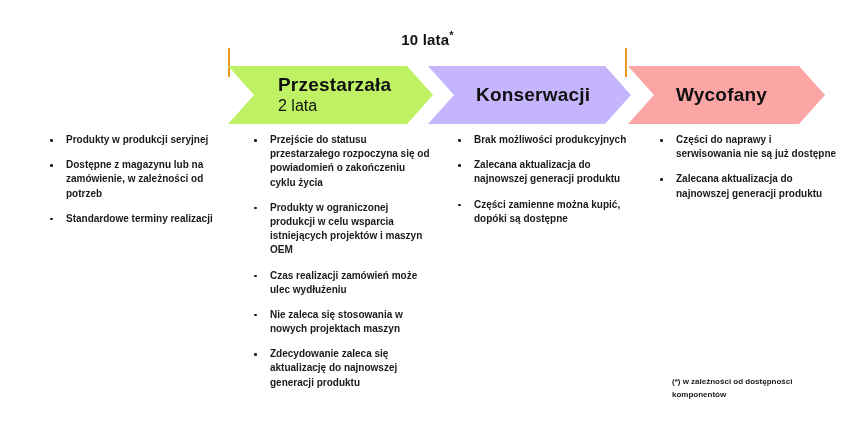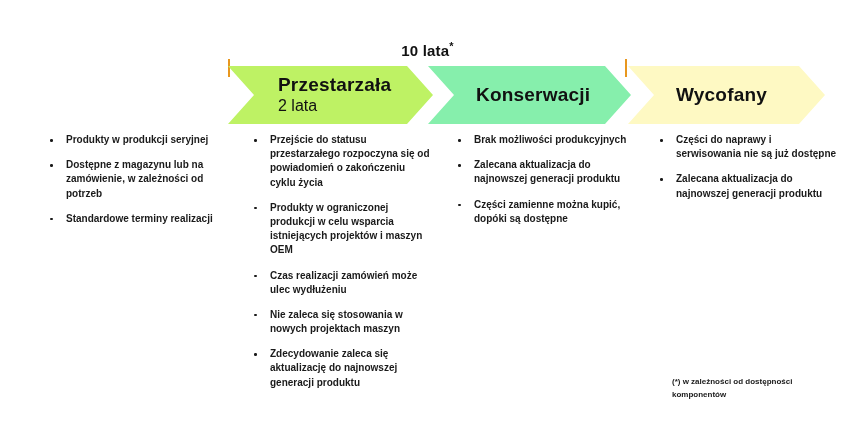--- a/index.html
+++ b/index.html
@@ -19,21 +19,21 @@
     left:228px;top:43px;
     width:399px;height:34px;
     border:2px solid #e8971f;
     border-bottom:none;
     box-sizing:border-box;
     border-top-left-radius:2px;
     border-top-right-radius:2px;
   }
   .bracket-label{
     position:absolute;
-    left:228px;top:40px;
+    left:228px;top:29px;
     width:399px;
     text-align:center;
     font-size:15px;
     font-weight:700;
     letter-spacing:.2px;
     color:#111111;
     background:#ffffff;
     padding:0 6px;
     box-sizing:border-box;
   }
@@ -70,23 +70,23 @@
     color:#111111;
     margin-top:2px;
   }
   .arrow-textwrap{display:flex;flex-direction:column;justify-content:center;}
 
   
   #arrow-0{left:22px;width:206px;background:#0e9f4f;}
   #arrow-0 .arrow-textwrap{margin-left:50px;}
   #arrow-1{left:228px;width:205px;background:#bef264;}
   #arrow-1 .arrow-textwrap{margin-left:50px;}
-  #arrow-2{left:428px;width:203px;background:#86efac;}
+  #arrow-2{left:428px;width:203px;background:#c4b5fd;}
   #arrow-2 .arrow-textwrap{margin-left:48px;}
-  #arrow-3{left:628px;width:197px;background:#fef9c3;}
+  #arrow-3{left:628px;width:197px;background:#fca5a5;}
   #arrow-3 .arrow-textwrap{margin-left:48px;}
 
   
   .columns{position:absolute;left:0;top:133px;width:850px;height:290px;}
   .col{position:absolute;top:0;}
   #col-0{left:48px;width:165px;}
   #col-1{left:252px;width:180px;}
   #col-2{left:456px;width:175px;}
   #col-3{left:658px;width:180px;}
 

